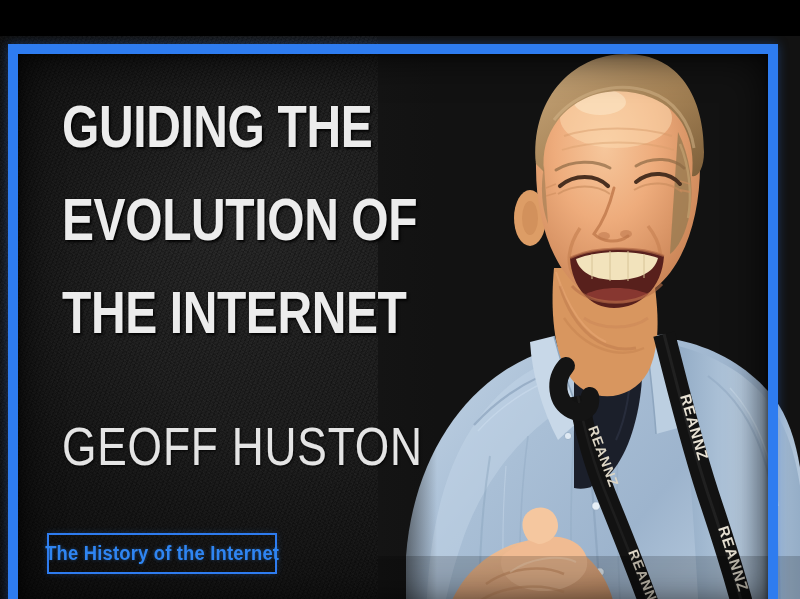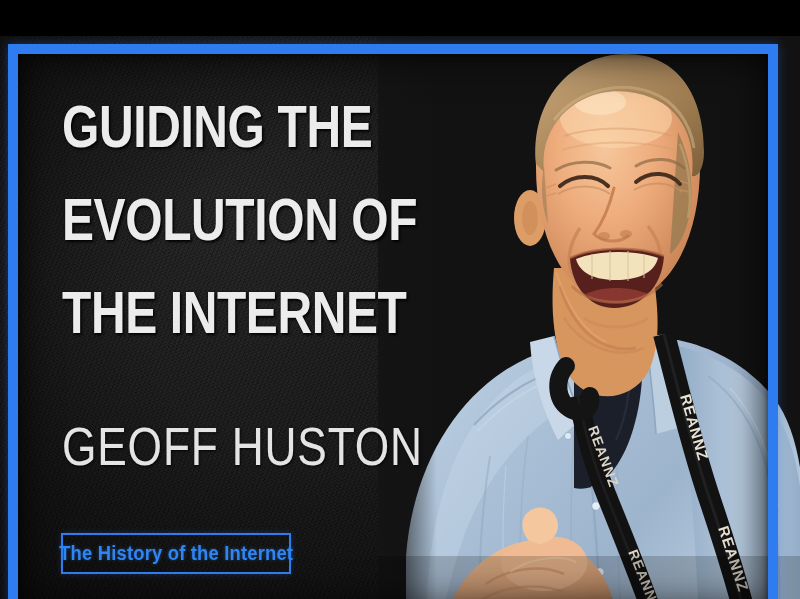--- a/index.html
+++ b/index.html
@@ -77,21 +77,21 @@
     letter-spacing:1px;
     line-height:1;
     transform:scaleX(.82);
     transform-origin:left top;
     text-shadow:1px 1px 3px rgba(0,0,0,.9);
     white-space:nowrap;
     -webkit-text-stroke:0.2px rgba(255,255,255,.25);
   }
 
   .tagbox{
-    position:absolute;left:61px;top:497px;
+    position:absolute;left:47px;top:497px;
     width:230px;height:41px;
     box-sizing:border-box;
     border:2px solid var(--accent,#2e7cf0);
     display:flex;align-items:center;justify-content:center;
     box-shadow:0 0 6px rgba(46,124,240,.25);
   }
   .tagbox span{
     color:#2f85f2;
     font-family:"Liberation Sans Narrow","Liberation Sans",sans-serif;
     font-weight:700;

